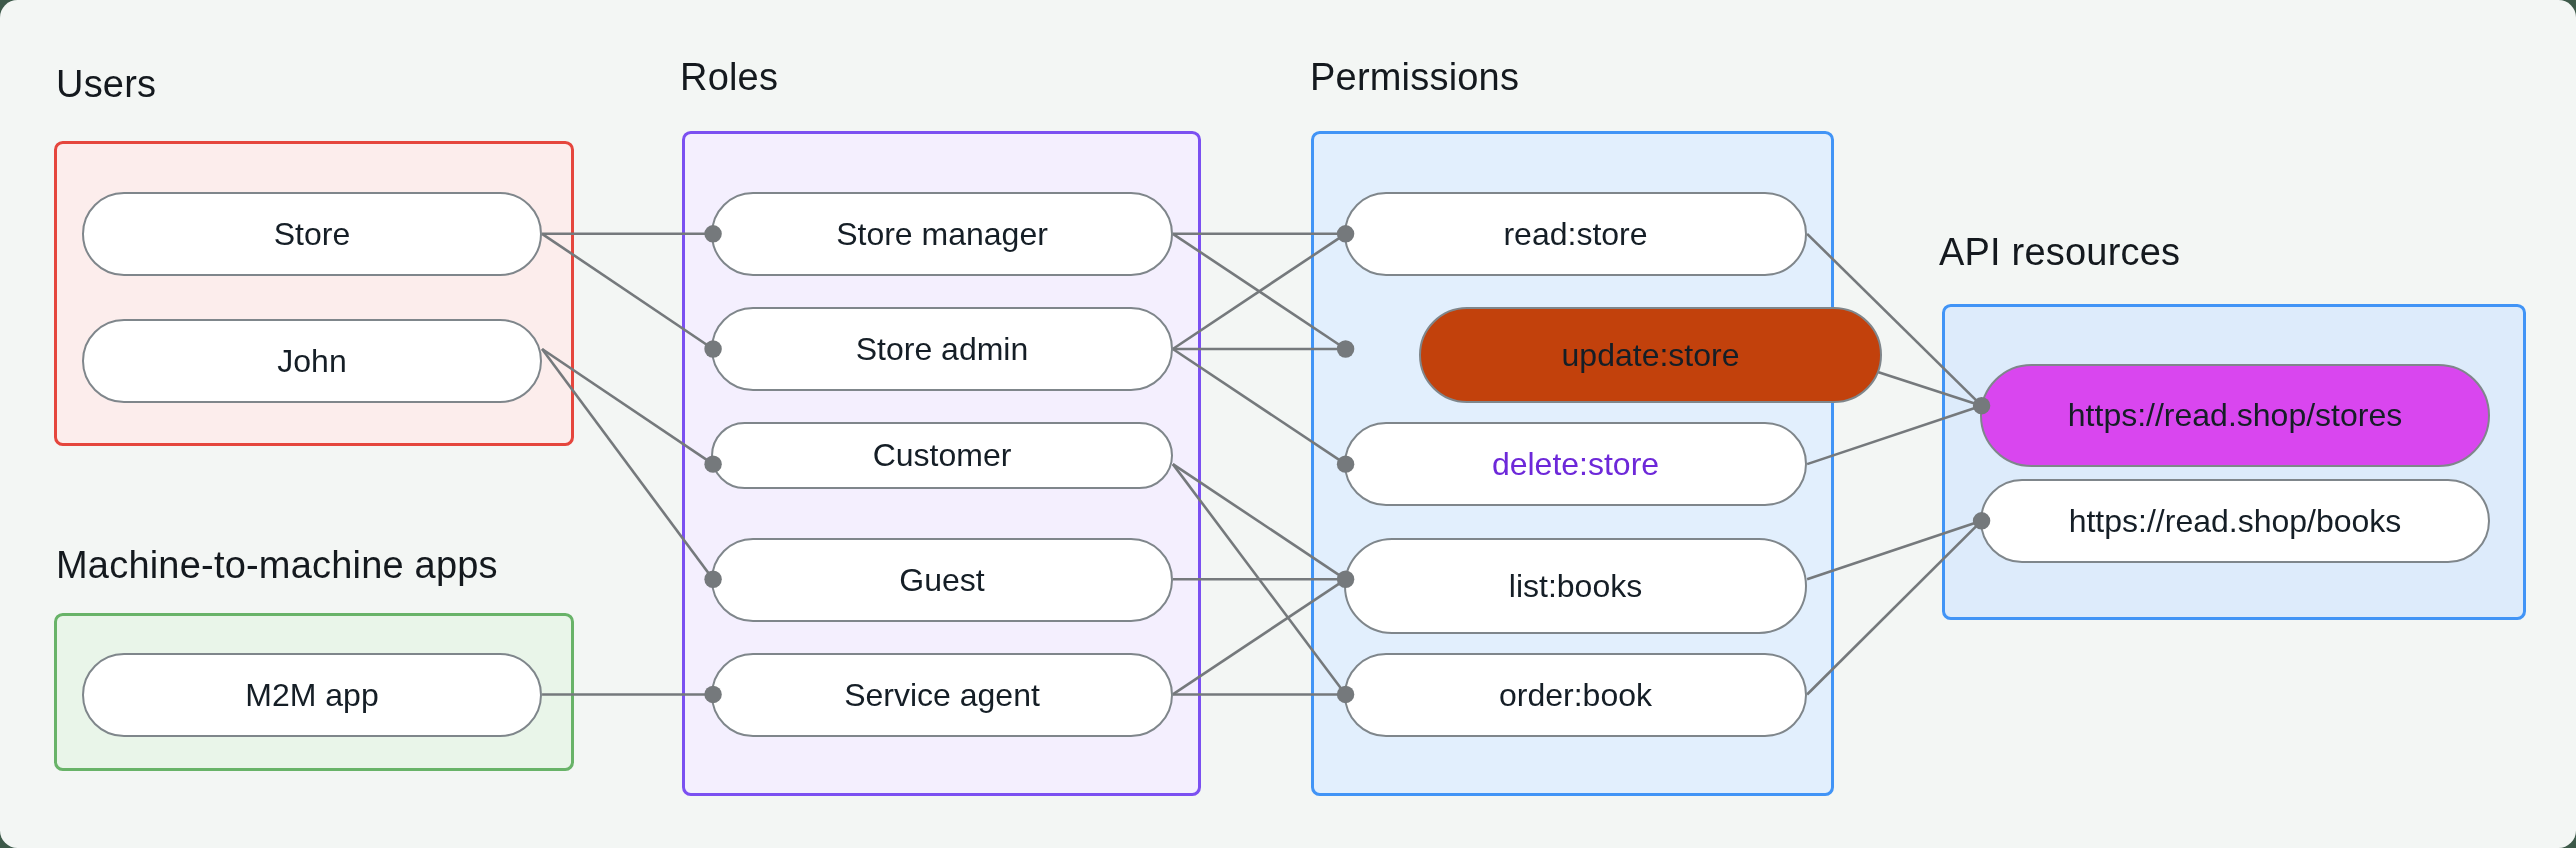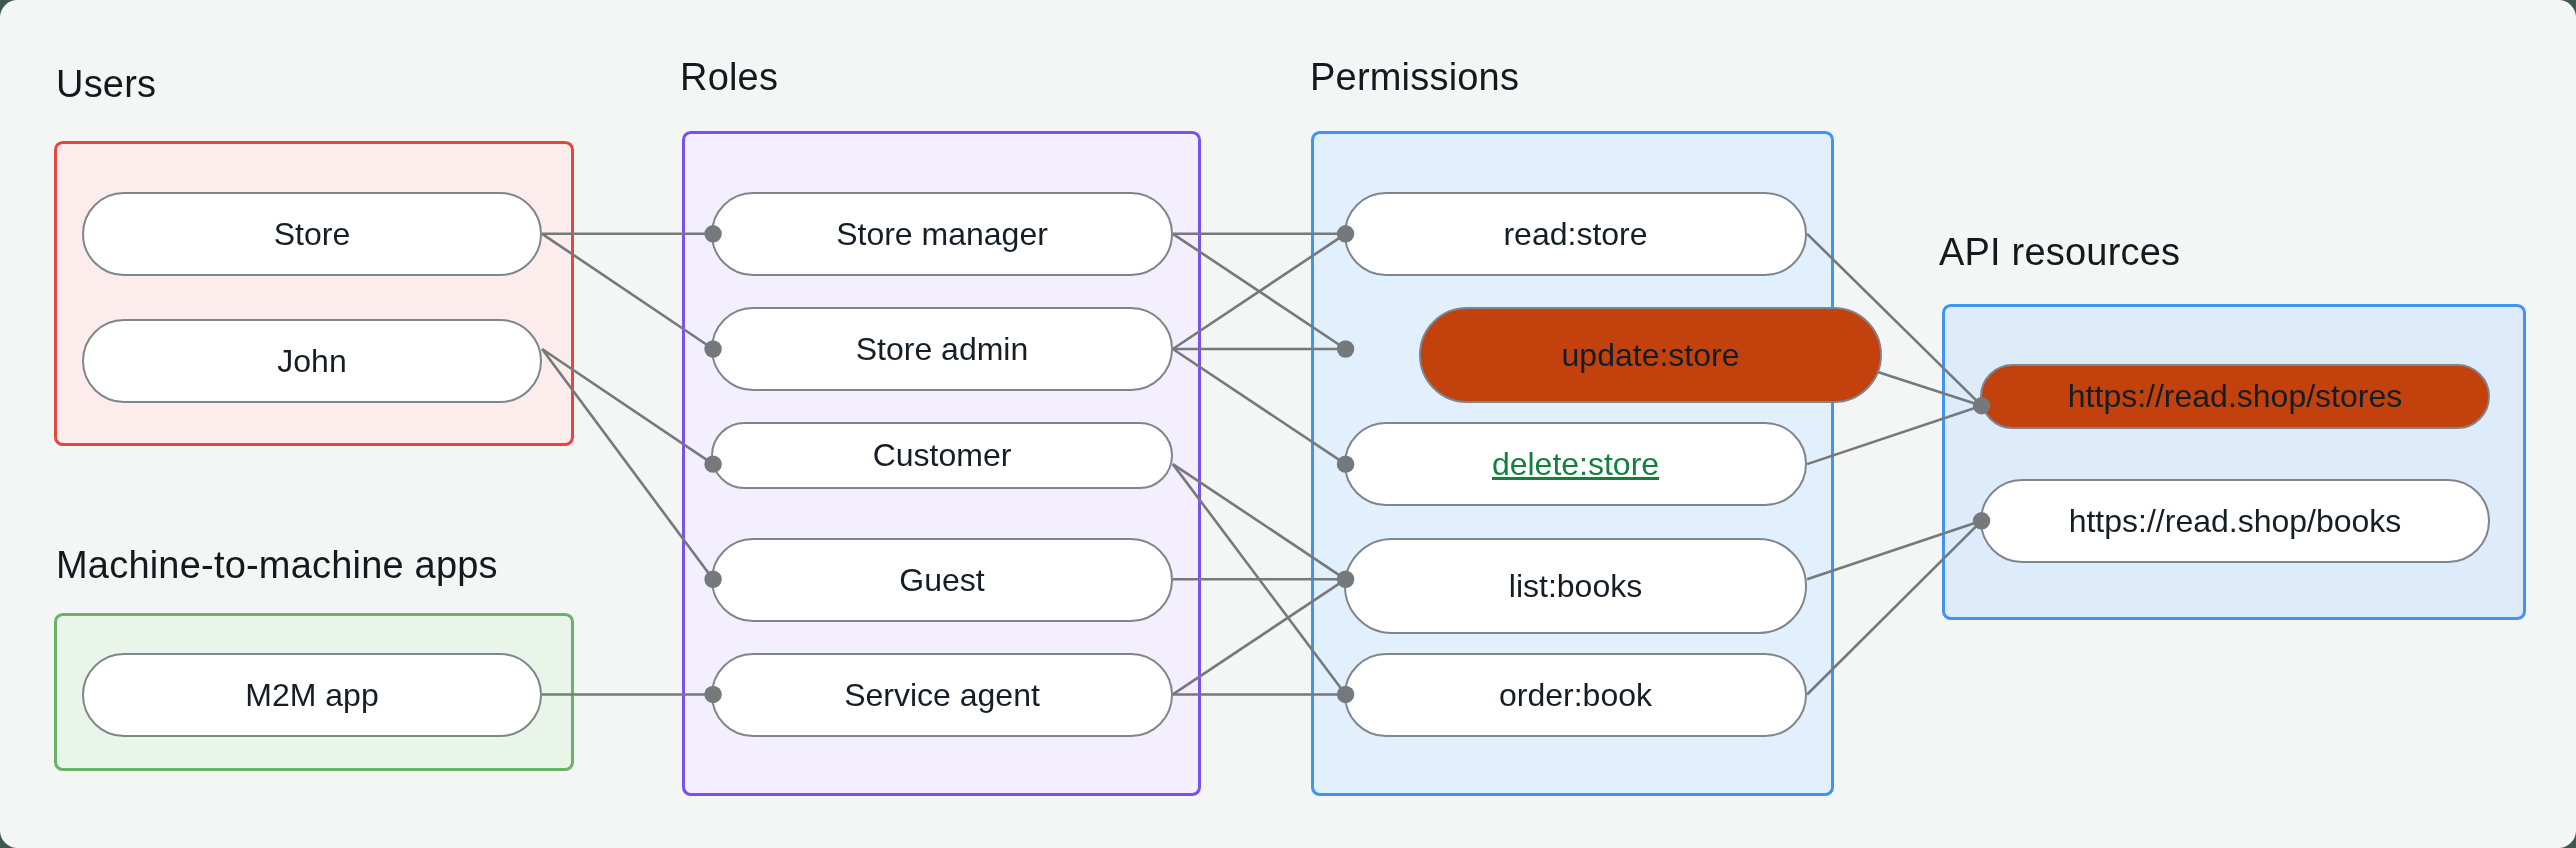--- a/index.html
+++ b/index.html
@@ -65,24 +65,24 @@
       <div class="pill" style="left: 82px; top: 192px; width: 460px; height: 84px; border-color: rgb(127, 134, 139); background: rgb(255, 255, 255); color: rgb(21, 30, 38);">Store</div>
       <div class="pill" style="left: 82px; top: 319px; width: 460px; height: 84px; border-color: rgb(127, 134, 139); background: rgb(255, 255, 255); color: rgb(21, 30, 38);">John</div>
       <div class="pill" style="left: 82px; top: 653px; width: 460px; height: 84px; border-color: rgb(127, 134, 139); background: rgb(255, 255, 255); color: rgb(21, 30, 38);">M2M app</div>
       <div class="pill" style="left: 711px; top: 192px; width: 462px; height: 84px; border-color: rgb(127, 134, 139); background: rgb(255, 255, 255); color: rgb(21, 30, 38);">Store manager</div>
       <div class="pill" style="left: 711px; top: 307px; width: 462px; height: 84px; border-color: rgb(127, 134, 139); background: rgb(255, 255, 255); color: rgb(21, 30, 38);">Store admin</div>
       <div class="pill" style="left: 711px; top: 422px; width: 462px; height: 67px; border-color: rgb(127, 134, 139); background: rgb(255, 255, 255); color: rgb(21, 30, 38);">Customer</div>
       <div class="pill" style="left: 711px; top: 538px; width: 462px; height: 84px; border-color: rgb(127, 134, 139); background: rgb(255, 255, 255); color: rgb(21, 30, 38);">Guest</div>
       <div class="pill" style="left: 711px; top: 653px; width: 462px; height: 84px; border-color: rgb(127, 134, 139); background: rgb(255, 255, 255); color: rgb(21, 30, 38);">Service agent</div>
       <div class="pill" style="left: 1344px; top: 192px; width: 463px; height: 84px; border-color: rgb(127, 134, 139); background: rgb(255, 255, 255); color: rgb(21, 30, 38);">read:store</div>
       <div class="pill" style="left: 1419px; top: 307px; width: 463px; height: 96px; border-color: rgb(127, 134, 139); background: #c2410c; color: rgb(21, 30, 38);">update:store</div>
-      <div class="pill" style="left: 1344px; top: 422px; width: 463px; height: 84px; border-color: rgb(127, 134, 139); background: rgb(255, 255, 255); color: #15803d; text-decoration: underline;">delete:store</div>
+      <div class="pill" style="left: 1344px; top: 422px; width: 463px; height: 84px; border-color: rgb(127, 134, 139); background: rgb(255, 255, 255); color: #6d28d9;">delete:store</div>
       <div class="pill" style="left: 1344px; top: 538px; width: 463px; height: 96px; border-color: rgb(127, 134, 139); background: rgb(255, 255, 255); color: rgb(21, 30, 38); text-align: right;">list:books</div>
       <div class="pill" style="left: 1344px; top: 653px; width: 463px; height: 84px; border-color: rgb(127, 134, 139); background: rgb(255, 255, 255); color: rgb(21, 30, 38);">order:book</div>
-      <div class="pill" style="left: 1980px; top: 364px; width: 510px; height: 65px; border-color: rgb(127, 134, 139); background: #c2410c; color: rgb(21, 30, 38); text-align: center;">https://read.shop/stores</div>
+      <div class="pill" style="left: 1980px; top: 364px; width: 510px; height: 103px; border-color: rgb(127, 134, 139); background: #d946ef; color: rgb(21, 30, 38); text-align: center;">https://read.shop/stores</div>
       <div class="pill" style="left: 1980px; top: 479px; width: 510px; height: 84px; border-color: rgb(127, 134, 139); background: rgb(255, 255, 255); color: rgb(21, 30, 38);">https://read.shop/books</div>
     </div>
   <svg id="dots-layer" class="layer" width="2576" height="848" viewBox="0 0 2952 972">
       <circle cx="817" cy="268" r="10" fill="#75797c"></circle>
       <circle cx="817" cy="400" r="10" fill="#75797c"></circle>
       <circle cx="817" cy="532" r="10" fill="#75797c"></circle>
       <circle cx="817" cy="664" r="10" fill="#75797c"></circle>
       <circle cx="817" cy="796" r="10" fill="#75797c"></circle>
       <circle cx="1542" cy="268" r="10" fill="#75797c"></circle>
       <circle cx="1542" cy="400" r="10" fill="#75797c"></circle>

